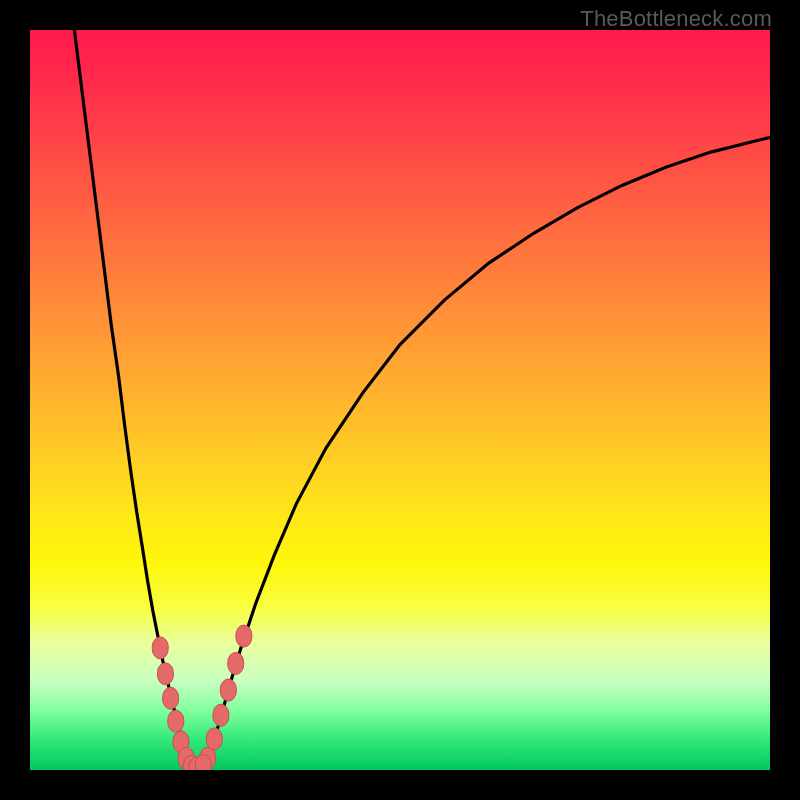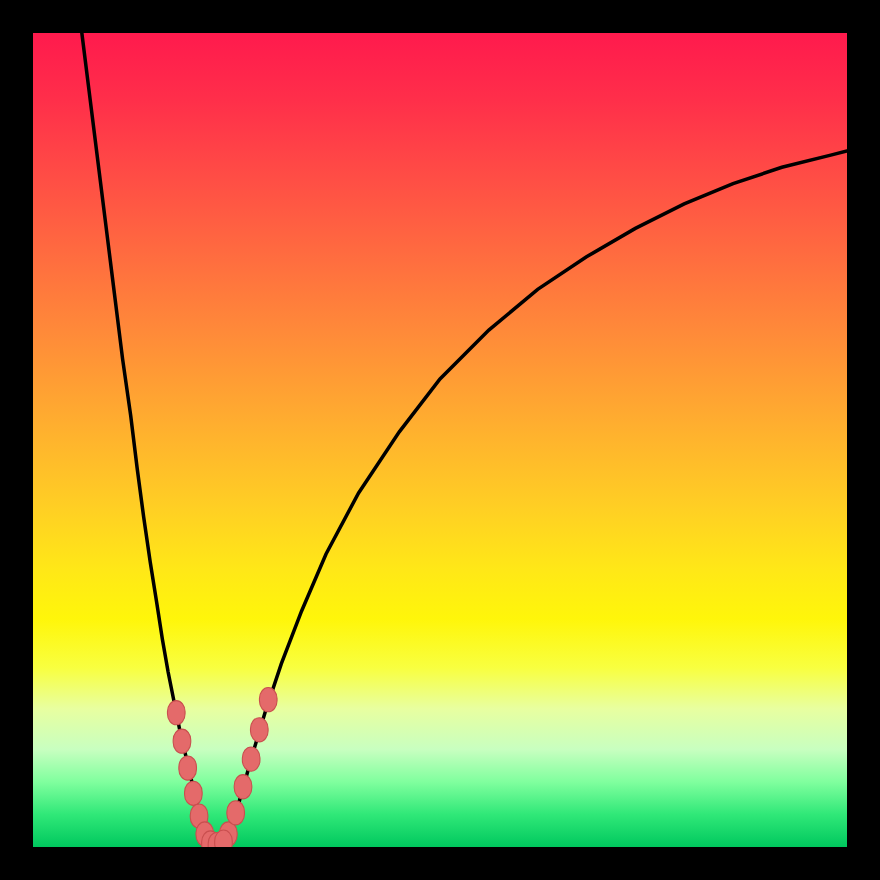--- a/index.html
+++ b/index.html
@@ -72,20 +72,21 @@
   .bead {
     fill: #e46a6a;
     stroke: #c94f4f;
     stroke-width: 1;
   }
 </style>
 </head>
 <body>
 
 <div class="frame">
+  <div class="watermark">TheBottleneck.com</div>
 
   <div class="plot-area">
     <div class="gradient"></div>
     <svg class="curve" viewBox="0 0 740 740">
       <path id="curve-path" class="curve-path" d="M 44.40 0.00 L 51.80 59.20 L 59.20 118.40 L 66.60 177.60 L 74.00 236.80 L 81.40 296.00 L 88.80 347.80 L 94.72 395.90 L 100.64 440.30 L 106.56 481.00 L 112.48 518.00 L 117.66 551.30 L 122.84 580.90 L 128.02 606.80 L 133.20 632.70 L 138.38 654.90 L 143.56 677.10 L 148.74 699.30 L 153.92 721.50 L 153.92 721.50 L 158.36 731.12 L 162.80 736.30 L 167.24 737.78 L 171.68 736.30 L 176.12 731.86 L 180.56 722.24 L 180.56 722.24 L 189.44 691.90 L 199.80 654.90 L 210.90 617.90 L 225.70 573.50 L 244.20 525.40 L 266.40 473.60 L 296.00 418.10 L 333.00 362.60 L 370.00 314.50 L 414.40 270.10 L 458.80 233.10 L 503.20 203.50 L 547.60 177.60 L 592.00 155.40 L 636.40 136.90 L 680.80 122.10 L 725.20 111.00 L 740.00 107.30 "></path>
       <g id="beads">
           <rect x="122.24" y="606.90" width="16" height="22" rx="8" ry="10" class="bead"></rect>
           <rect x="127.42" y="632.80" width="16" height="22" rx="8" ry="10" class="bead"></rect>
           <rect x="132.60" y="657.22" width="16" height="22" rx="8" ry="10" class="bead"></rect>
           <rect x="137.78" y="680.16" width="16" height="22" rx="8" ry="10" class="bead"></rect>

